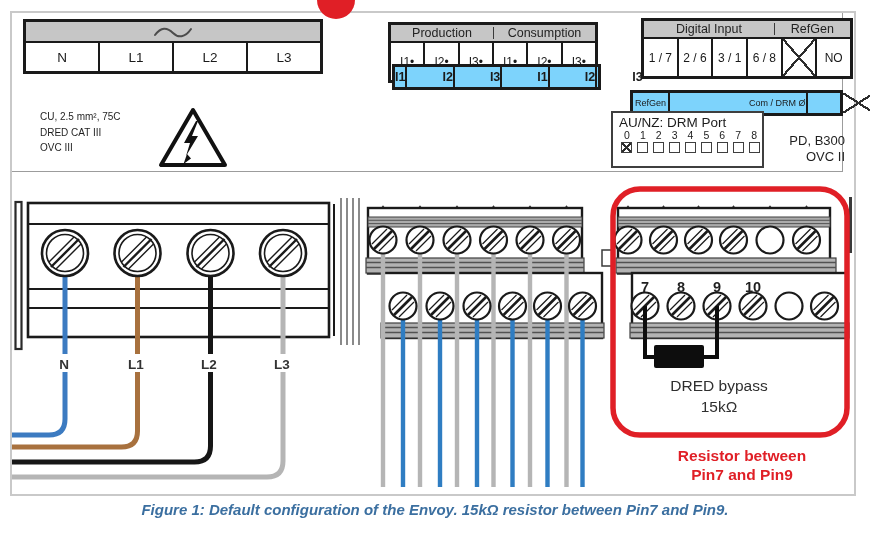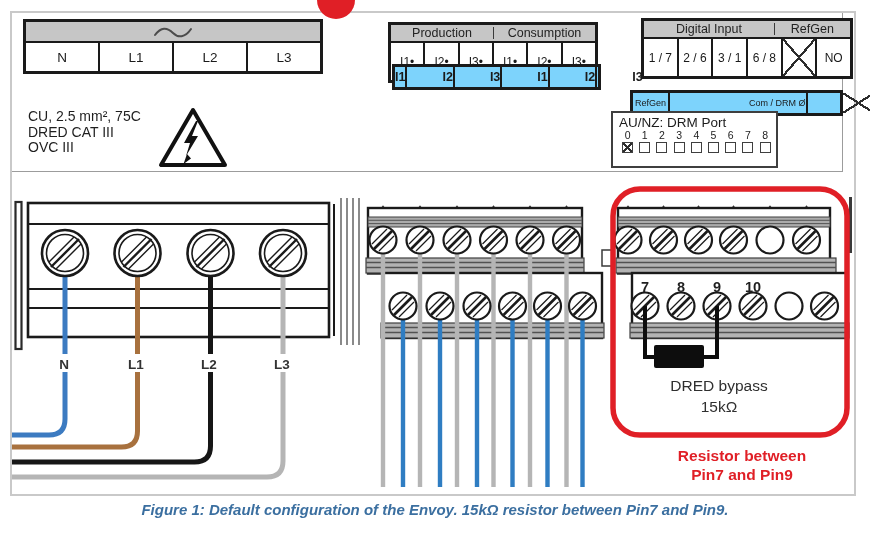--- a/index.html
+++ b/index.html
@@ -48,26 +48,26 @@
   .c-c { flex:1; font-size:12.5px; font-weight:bold; }
 
   .xcell { position:relative; }
   .xcell::before, .xcell::after { content:""; position:absolute; inset:0; }
   .xcell::before { background:linear-gradient(to top right, transparent calc(50% - 1.1px),
                    #2d2d2d calc(50% - 1.1px), #2d2d2d calc(50% + 1.1px), transparent calc(50% + 1.1px)); }
   .xcell::after  { background:linear-gradient(to bottom right, transparent calc(50% - 1.1px),
                    #2d2d2d calc(50% - 1.1px), #2d2d2d calc(50% + 1.1px), transparent calc(50% + 1.1px)); }
 
   
-  .specs { left:28px; top:109px; font-size:14px; line-height:15.5px; color:#1f1f1f; }
+  .specs { left:40px; top:109px; font-size:10px; line-height:15.5px; color:#1f1f1f; }
   .pdnotes { left:760px; top:133px; width:85px; text-align:right; font-size:13px;
              line-height:15.5px; color:#1f1f1f; }
 
   
-  .drm { left:611px; top:111px; width:167px; height:57px; border:2px solid #3f3f3f;
+  .drm { left:611px; top:111px; width:153px; height:57px; border:2px solid #3f3f3f;
          box-sizing:border-box; padding:2px 0 0 6px; background:#fff; }
   .drm-title { font-size:13.5px; color:#1c1c1c; }
   .drm-grid { display:flex; margin-top:0px; }
   .drm-col { width:17.2px; display:flex; flex-direction:column; align-items:center; }
   .drm-digit { font-size:10.5px; line-height:11px; color:#1c1c1c; }
   .drm-box { width:11px; height:11px; border:1.6px solid #3f3f3f; box-sizing:border-box;
              margin-top:1px; position:relative; }
   .drm-box.chk::before, .drm-box.chk::after { content:""; position:absolute; inset:0; }
   .drm-box.chk::before { background:linear-gradient(to top right, transparent calc(50% - 0.9px),
                    #2d2d2d calc(50% - 0.9px), #2d2d2d calc(50% + 0.9px), transparent calc(50% + 0.9px)); }
@@ -338,16 +338,20 @@
         <span class="drm-digit">7</span>
         <span class="drm-box"></span>
       </div>
       <div class="drm-col">
         <span class="drm-digit">8</span>
         <span class="drm-box"></span>
       </div>
     </div>
   </div>
 
+  <div class="abs pdnotes">
+    <div>PD, B300</div>
+    <div>OVC II</div>
+  </div>
 
   <div class="caption">Figure 1: Default configuration of the Envoy. 15kΩ resistor between Pin7 and Pin9.</div>
 
 </div>
 
 </body></html>

